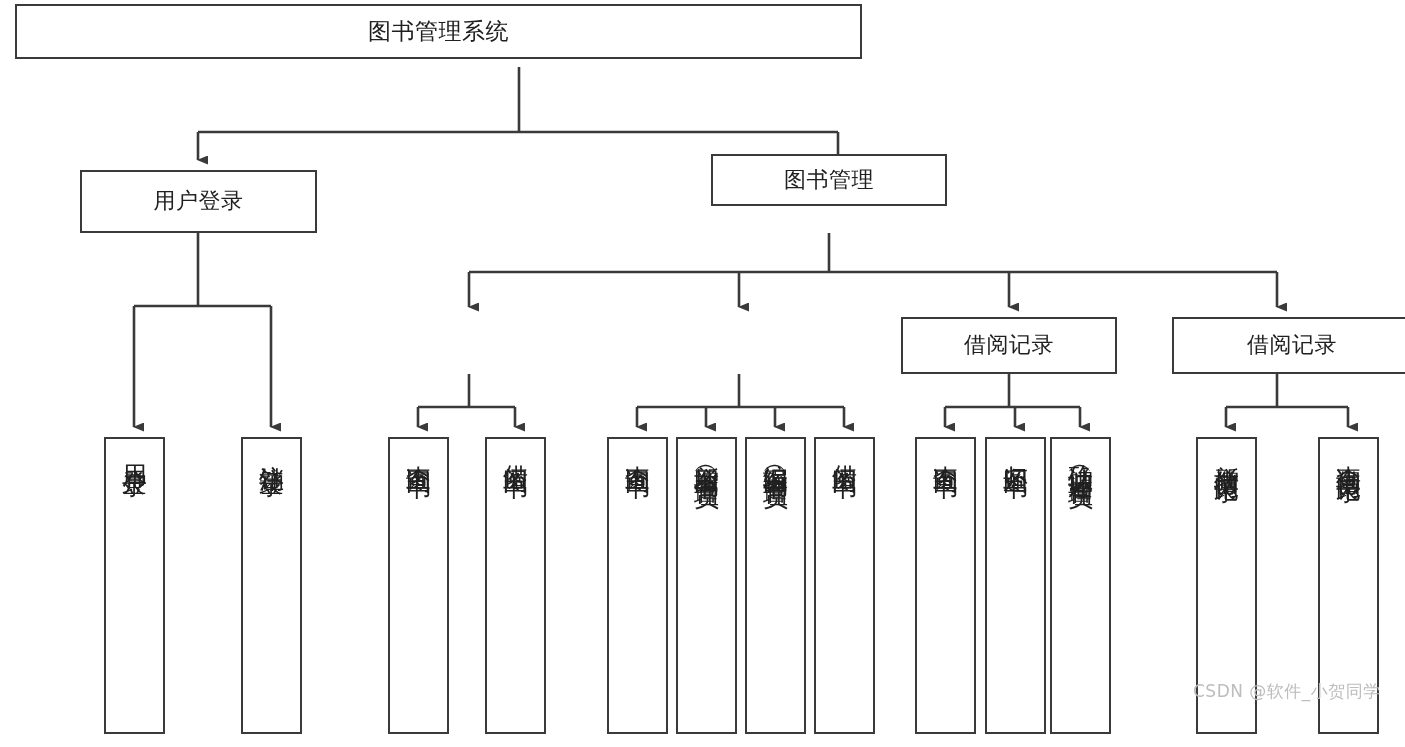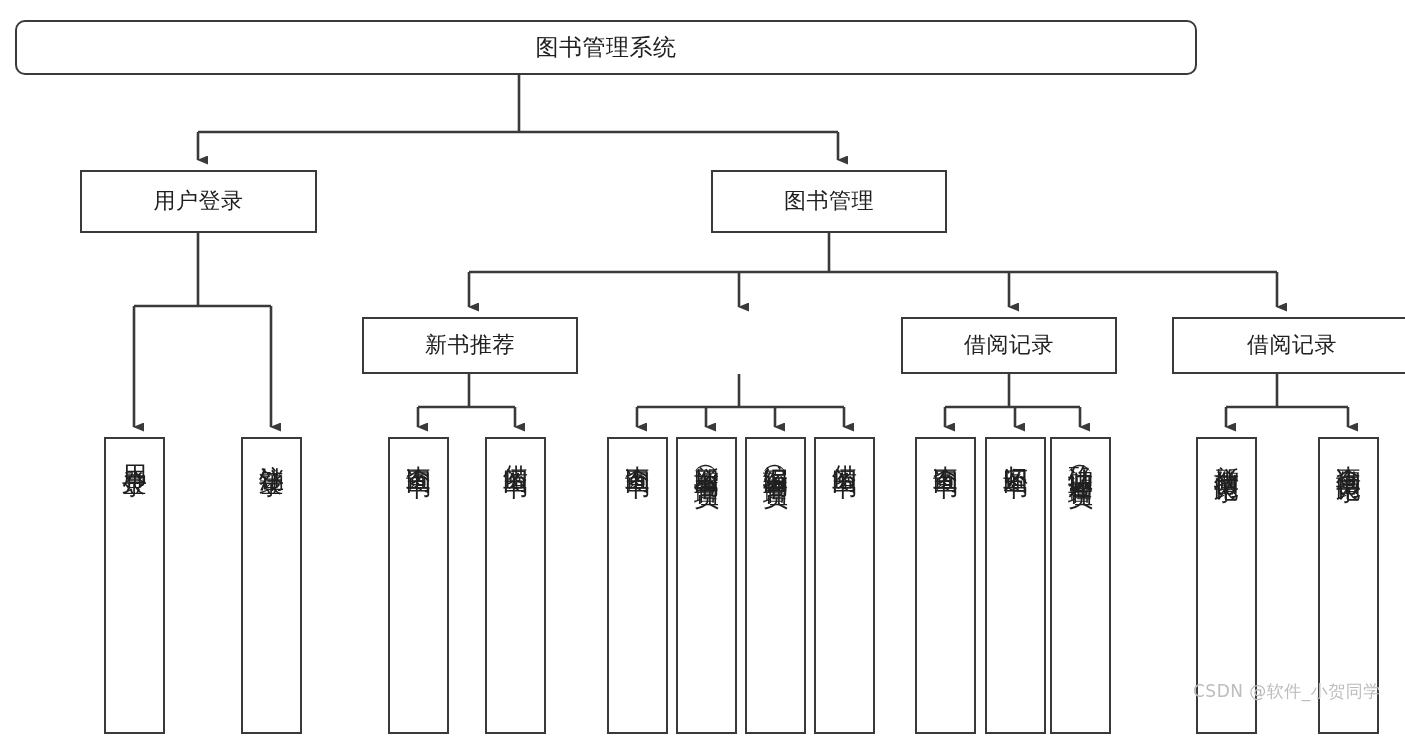--- a/index.html
+++ b/index.html
@@ -113,34 +113,31 @@
       <path d="M1015,407 L1015,427" marker-end="url(#arw)"></path>
       <path d="M1080,407 L1080,427" marker-end="url(#arw)"></path>
 
       <path d="M1277,374 L1277,407"></path>
       <path d="M1226,407 L1348,407"></path>
       <path d="M1226,407 L1226,427" marker-end="url(#arw)"></path>
       <path d="M1348,407 L1348,427" marker-end="url(#arw)"></path>
     </g>
   </svg>
 
-  <div class="node root" style="left:15px;top:20px;width:1182px;height:55px;border-radius:10px;">
+  <div class="node root" style="left:15px;top:4px;width:847px;height:55px;">
     <span class="label">图书管理系统</span>
   </div>
 
   <div class="node" style="left:80px;top:170px;width:237px;height:63px;">
     <span class="label">用户登录</span>
   </div>
-  <div class="node" style="left:711px;top:170px;width:236px;height:63px;">
+  <div class="node" style="left:711px;top:154px;width:236px;height:52px;">
     <span class="label">图书管理</span>
   </div>
 
-  <div class="node" style="left:362px;top:317px;width:216px;height:57px;">
-    <span class="label">新书推荐</span>
-  </div>
   <div class="node" style="left:901px;top:317px;width:216px;height:57px;">
     <span class="label">借阅记录</span>
   </div>
   <div class="node" style="left:1172px;top:317px;width:240px;height:57px;">
     <span class="label">借阅记录</span>
   </div>
 
   <div class="node leaf" style="left:104px;top:437px;width:61px;height:297px;">
     <span class="label">用户登录</span>
   </div>

